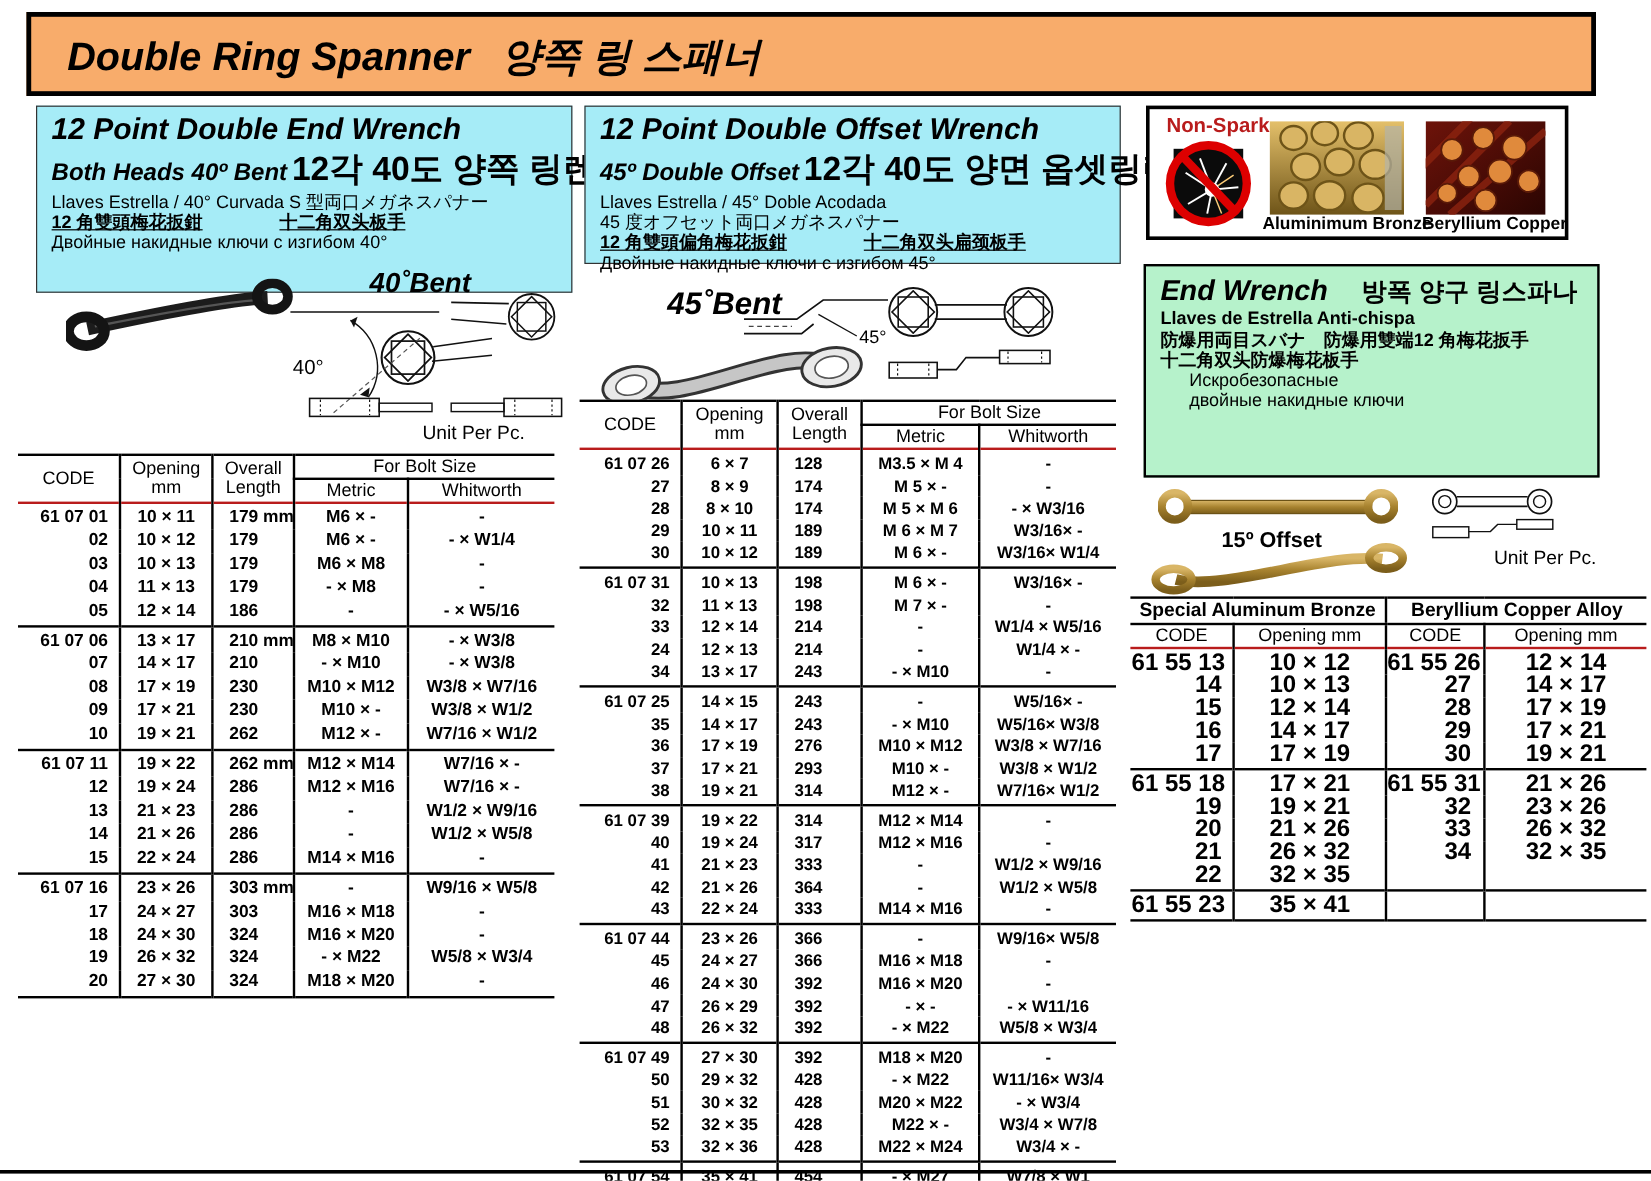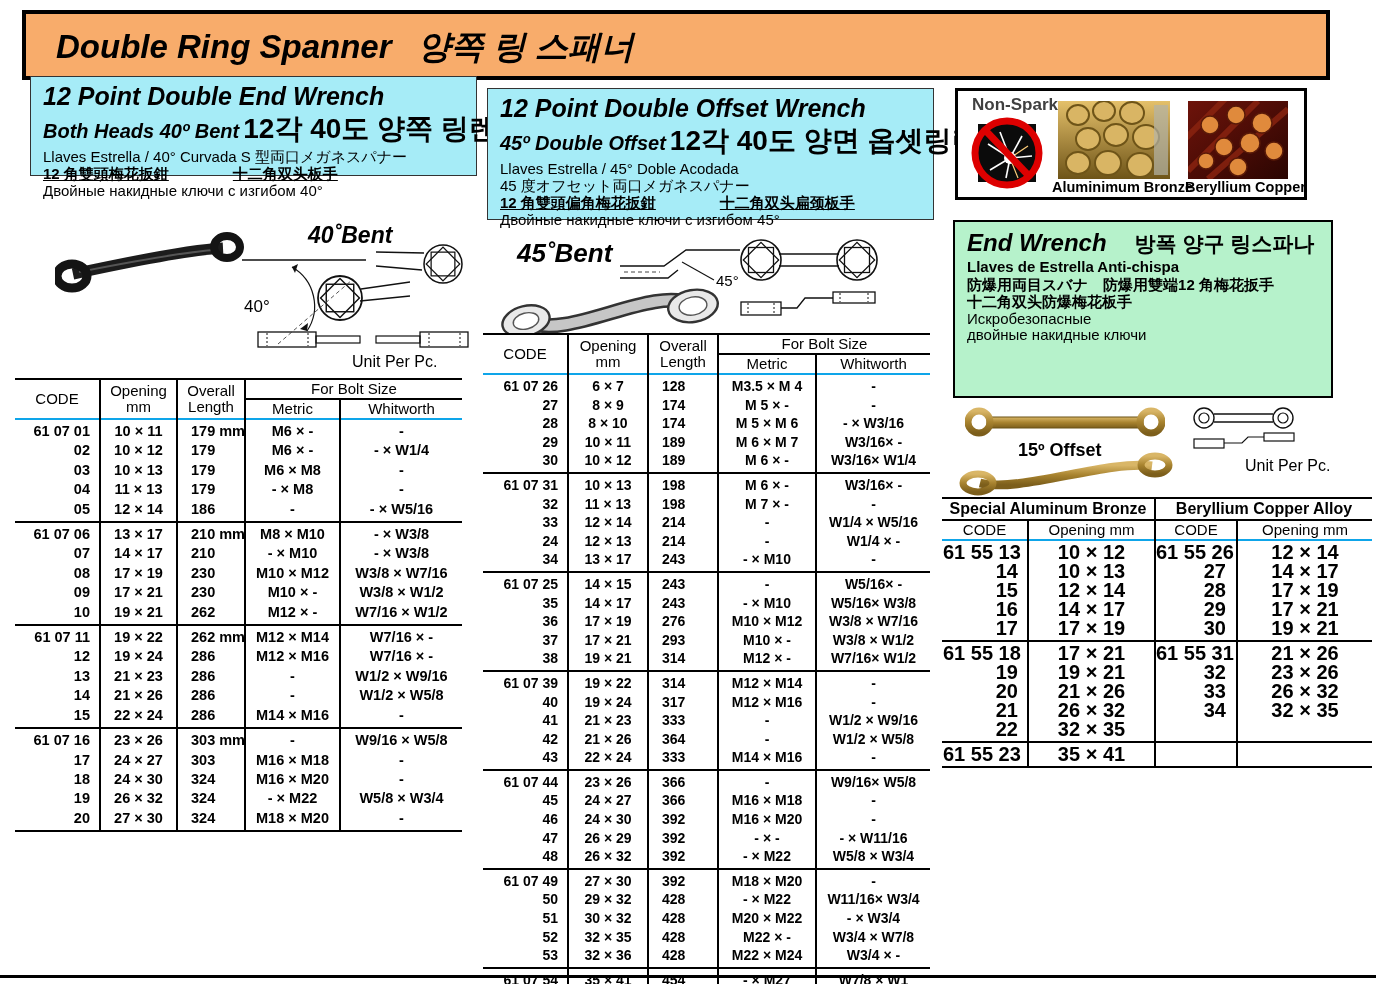--- a/index.html
+++ b/index.html
@@ -8,60 +8,60 @@
   .abs{position:absolute;}
 
   
   #header{left:22px;top:10px;width:1308px;height:70px;background:#F8AC6B;
           border:4px solid #000;box-sizing:border-box;}
   #header .ttl{margin:11px 0 0 30px;font-size:33px;font-weight:bold;font-style:italic;white-space:nowrap;}
   #header .ttl .ko{margin-left:26px;margin-top:39px;}
 
   
   .cyanbox{background:#A6ECF7;border:1px solid #333;box-sizing:border-box;padding:5px 12px;}
-  #info-left{left:30px;top:76px;width:447px;height:100px;}
+  #info-left{left:30px;top:88px;width:447px;height:156px;}
   #info-mid{left:487px;top:88px;width:447px;height:132px;}
   .ib-t{font-size:25px;font-weight:bold;font-style:italic;line-height:28px;white-space:nowrap;}
   .ib-s{display:flex;align-items:baseline;gap:4px;white-space:nowrap;}
   .ib-s .en{font-size:20px;font-weight:bold;font-style:italic;}
   .ib-s .ko{font-size:28px;font-weight:bold;}
   .ib-l{font-size:15px;line-height:17px;white-space:nowrap;}
   .ib-l.b{font-weight:bold;text-decoration:underline;}
   .gap2>span:last-child{margin-left:64px;}
 
   
   #nonspark{left:955px;top:88px;width:352px;height:112px;background:#fff;
             border:3px solid #000;box-sizing:border-box;position:absolute;}
   #nonspark .in{position:absolute;}
-  .ns-label{left:14px;top:4px;color:#404040;font-weight:bold;font-size:17px;}
+  .ns-label{left:14px;top:4px;color:#b91c1c;font-weight:bold;font-size:17px;}
   .cap{font-weight:bold;font-size:14.5px;white-space:nowrap;}
 
   
   #greenbox{left:953px;top:220px;width:380px;height:178px;background:#B6F2CB;
             border:2px solid #000;box-sizing:border-box;padding:6px 12px;}
   .gb-t{font-size:24px;font-weight:bold;font-style:italic;line-height:29px;white-space:nowrap;}
   .gb-s{display:flex;align-items:baseline;gap:28px;white-space:nowrap;}
   .gb-s .ko{font-size:21px;font-weight:bold;}
   .gb-l{font-size:15px;line-height:17.5px;font-weight:bold;white-space:nowrap;}
-  .gb-l.n{font-weight:normal;line-height:16px;}
+  .gb-l.n{font-weight:normal;line-height:16px;margin-left:24px;}
 
   
   .bentlab{font-weight:bold;font-style:italic;white-space:nowrap;}
   #bent40{left:308px;top:222px;font-size:23px;font-style:italic;}
-  #bent45{left:517px;top:238px;font-size:26px;}
+  #bent45{left:556px;top:238px;font-size:26px;}
   #offset15{left:1018px;top:440px;font-size:18px;font-weight:bold;}
   .unitlab{font-size:16px;white-space:nowrap;}
   #unit-left{left:352px;top:353px;}
   #unit-right{left:1245px;top:457px;}
 
   
   table.spec{position:absolute;border-collapse:collapse;table-layout:fixed;
              border-top:2px solid #000;border-bottom:2px solid #000;background:#fff;}
   .spec th{font-weight:normal;font-size:15px;padding:1px 0;line-height:16px;text-align:center;}
-  .spec thead{border-bottom:2px solid #0ea5e9;margin-top:27px;}
+  .spec thead{border-bottom:2px solid #b91c1c;margin-top:27px;}
   .spec .vl{border-left:2px solid #000;}
   .spec .bolt{border-bottom:2px solid #000;}
   .spec tbody{border-top:2px solid #000;}
   .spec td{font-size:14.5px;font-weight:bold;line-height:17.4px;white-space:pre;overflow:hidden;}
   .spec tbody tr:first-child td{padding-top:3px;}
   .spec tbody tr:last-child td{padding-bottom:3px;}
   .spec td.c0{text-align:right;padding-right:9px;}
   .spec td.c1{text-align:center;border-left:2px solid #000;}
   .spec td.c2{text-align:left;padding-left:13px;border-left:2px solid #000;}
   .spec td.c3{text-align:center;border-left:2px solid #000;}

